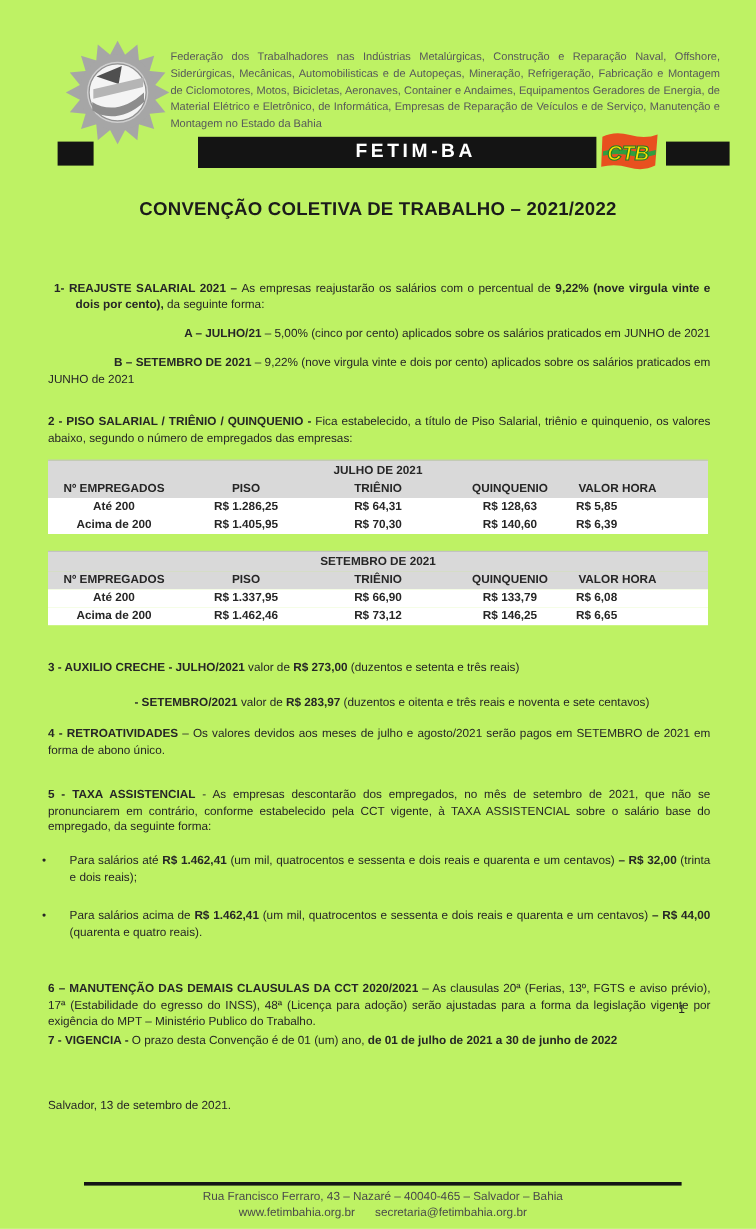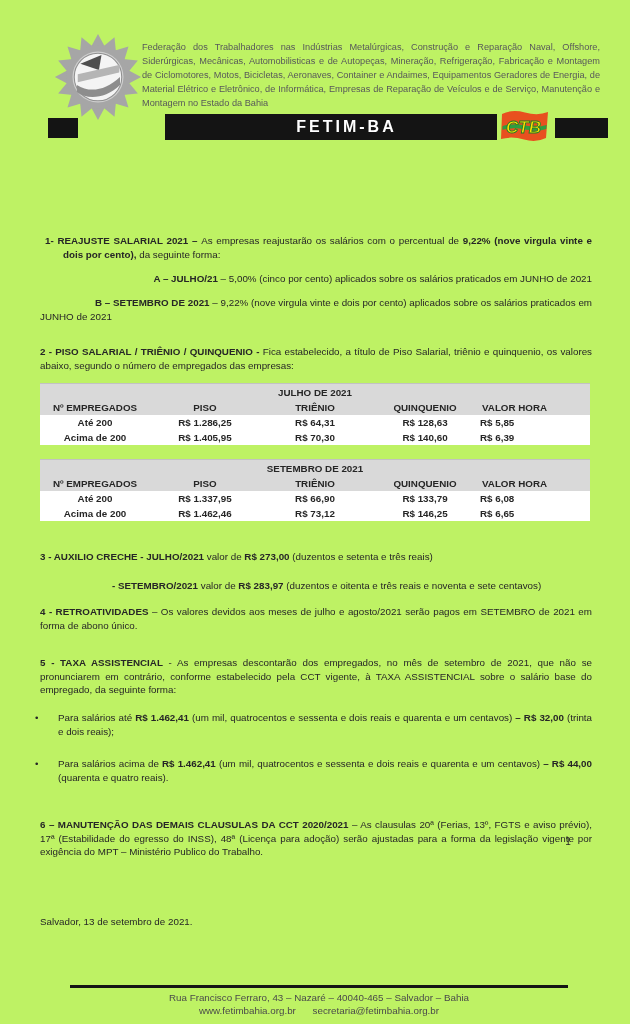--- a/index.html
+++ b/index.html
@@ -105,20 +105,21 @@
   <div class="fetim-bar">
     <span>FETIM-BA</span>
   </div>
   <svg class="ctb" width="54" height="38" viewBox="0 0 54 38">
     <path d="M4,6 Q14,1 27,4.5 Q40,8 50,4 L48,30 Q38,35 26,31.5 Q14,28 3,31 Z" fill="#e8501f"></path>
     <path d="M4.6,18 Q15,15 27,17.5 Q39,20 48.6,17 L48.3,21 Q39,24 27,21.5 Q15,19 4.4,21.8 Z" fill="#2f9e3f"></path>
     <text x="8" y="25" font-family="Liberation Sans, sans-serif" font-size="17" font-weight="bold" font-style="italic" fill="#ffe000" stroke="#1e7d28" stroke-width="0.9">CTB</text>
   </svg>
   <div class="bar-right"></div>
 
+  <h1 class="title">CONVENÇÃO COLETIVA DE TRABALHO – 2021/2022</h1>
 
   <p class="para s1"><b>1-  REAJUSTE SALARIAL 2021 – </b>As empresas reajustarão os salários com o percentual de <b>9,22% (nove virgula vinte e dois por cento),</b> da seguinte forma:</p>
   <p class="para itemA"><b>A – JULHO/21</b> – 5,00% (cinco por cento) aplicados sobre os salários praticados em JUNHO de 2021</p>
   <p class="para itemB"><b>B – SETEMBRO DE 2021</b> – 9,22% (nove virgula vinte e dois por cento) aplicados sobre os salários praticados em JUNHO de 2021</p>
   <p class="para s2"><b>2 - PISO SALARIAL / TRIÊNIO / QUINQUENIO - </b>Fica estabelecido, a título de Piso Salarial, triênio e quinquenio, os valores abaixo, segundo o número de empregados das empresas:</p>
 
   <div class="wage-table t1">
       <table class="wt">
         <tbody>
           <tr>
@@ -188,20 +189,21 @@
     <span class="bullet">•</span>
     <p class="bullet-text">Para salários até <b>R$ 1.462,41</b> (um mil, quatrocentos e sessenta e dois reais e quarenta e um centavos) <b>– R$ 32,00</b> (trinta e dois reais);</p>
   </div>
   <div class="bullet-row b2">
     <span class="bullet">•</span>
     <p class="bullet-text">Para salários acima de <b>R$ 1.462,41</b> (um mil, quatrocentos e sessenta e dois reais e quarenta e um centavos) <b>– R$ 44,00</b> (quarenta e quatro reais).</p>
   </div>
 
   <p class="para s6"><b>6 – MANUTENÇÃO DAS DEMAIS CLAUSULAS DA CCT 2020/2021</b> – As clausulas 20ª (Ferias, 13º, FGTS e aviso prévio), 17ª (Estabilidade do egresso do INSS), 48ª (Licença para adoção) serão ajustadas para a forma da legislação vigente por exigência do MPT – Ministério Publico do Trabalho.</p>
   <div class="pagenum">1</div>
+  <p class="para s7"><b>7 - VIGENCIA - </b>O prazo desta Convenção é de 01 (um) ano, <b>de 01 de julho de 2021 a 30 de junho de 2022</b></p>
 
   <p class="para closing">Salvador, 13 de setembro de 2021.</p>
 
   <div class="footer-rule"></div>
   <div class="footer-addr">Rua Francisco Ferraro, 43 – Nazaré – 40040-465 – Salvador – Bahia</div>
   <div class="footer-contact">
     <span>www.fetimbahia.org.br</span>
     <span class="email">secretaria@fetimbahia.org.br</span>
   </div>
 

